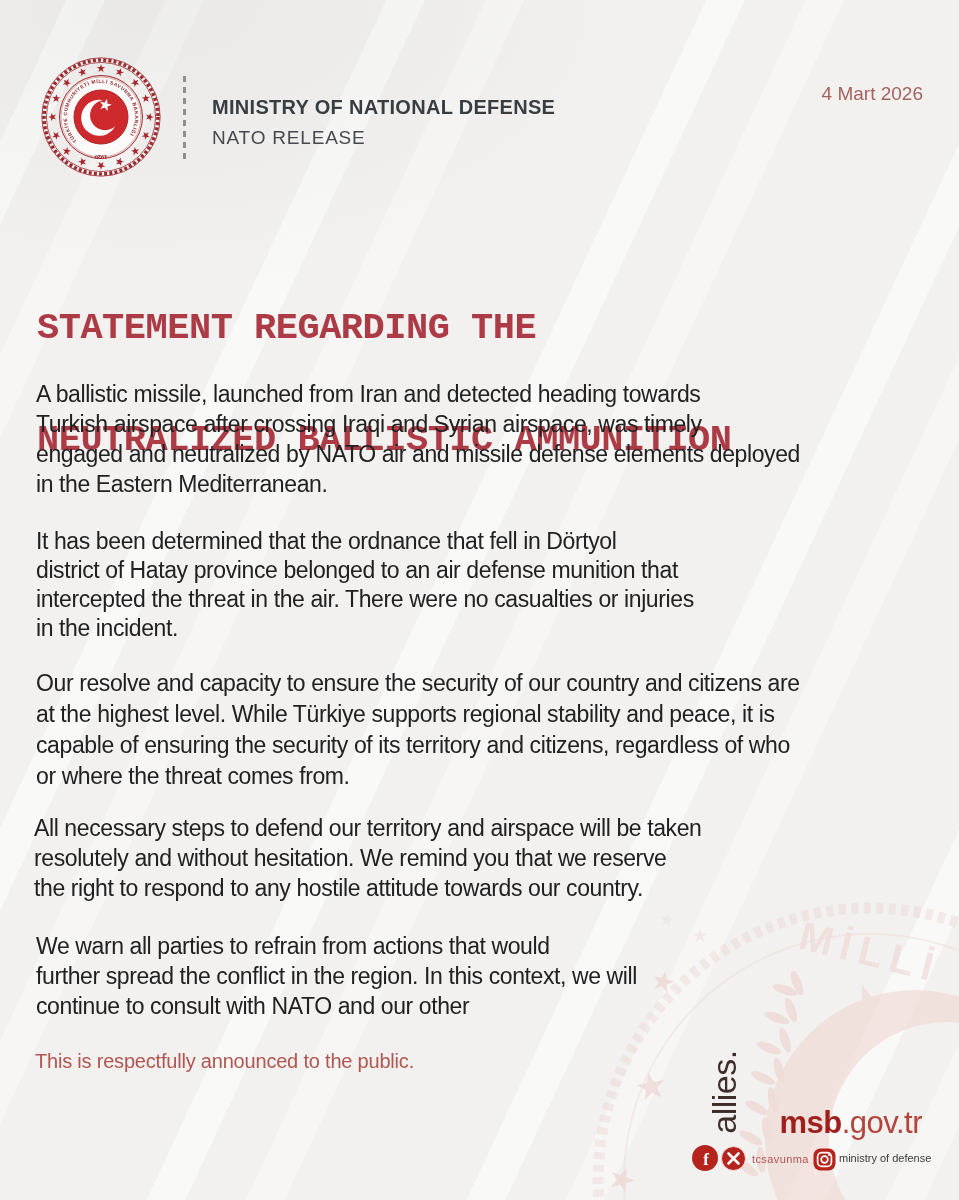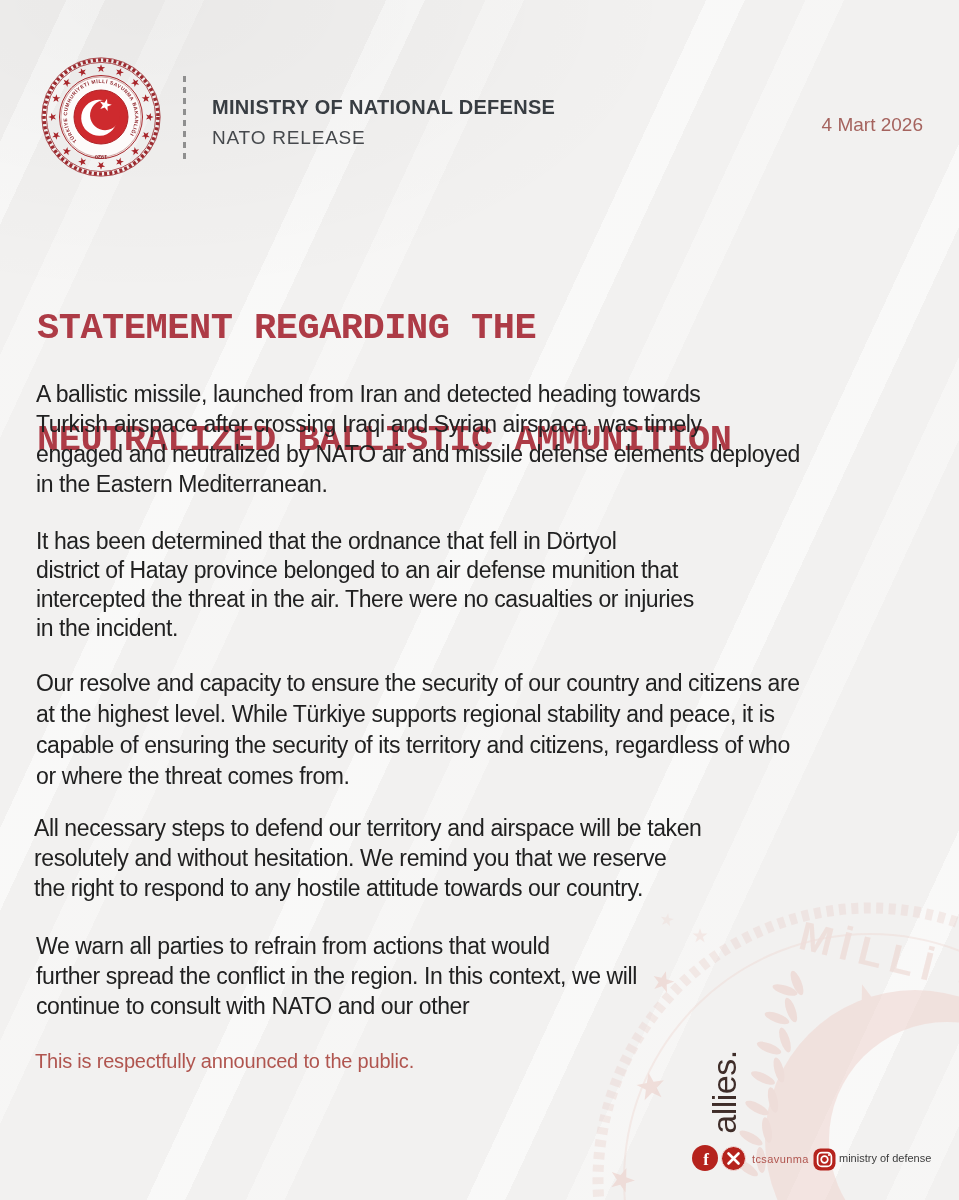--- a/index.html
+++ b/index.html
@@ -32,21 +32,21 @@
   .hdr-ministry{
     position:absolute;left:212px;top:96px;
     font-size:20px;font-weight:600;letter-spacing:0.3px;color:var(--header-dark,#383d42);
   }
   .hdr-press{
     position:absolute;left:212px;top:127px;
     font-size:19px;font-weight:500;letter-spacing:0.8px;color:var(--header-gray,#46494d);
   }
   .hdr-date{
     position:absolute;right:36px;top:83px;
-    font-size:19px;font-weight:500;color:var(--date-red,#a5635e);margin-top:31px;
+    font-size:19px;font-weight:500;color:var(--date-red,#a5635e);
   }
 
   
   .title{position:absolute;left:37px;top:244px;width:820px;line-height:56px;
     font-size:37px;font-weight:700;letter-spacing:-0.5px;color:var(--accent-red,#ad3b46);
     white-space:pre-line;font-family:Liberation Mono, monospace;}
 
   
   .para{
     position:absolute;left:36px;width:912px;
@@ -202,20 +202,23 @@
 capable of ensuring the security of its territory and citizens, regardless of who
 or where the threat comes from.</div>
     <div class="para p5">We warn all parties to refrain from actions that would
 further spread the conflict in the region. In this context, we will
 continue to consult with NATO and our other</div>
 
     <div class="closing">This is respectfully announced to the public.</div>
 
     <div class="allies">allies.</div>
 
+    <div class="website">
+      <span class="msb">msb</span><span class="govtr">.gov.tr</span>
+    </div>
 
     <div class="social">
       <svg class="soc-fb" width="26" height="26" viewBox="0 0 26 26">
         <circle cx="13" cy="13" r="13" fill="#b5231d"></circle>
         <text x="14" y="20" text-anchor="middle" font-family="Liberation Serif, serif" font-size="17" font-weight="700" fill="#ffffff">f</text>
       </svg>
       <svg class="soc-x" width="25" height="25" viewBox="0 0 25 25">
         <circle cx="12.5" cy="12.5" r="12" fill="#b5231d" stroke="#f3e2df" stroke-width="1"></circle>
         <path d="M7.5,7.5 L17.5,17.5 M17.5,7.5 L7.5,17.5" stroke="#ffffff" stroke-width="2.6" stroke-linecap="round"></path>
       </svg>

